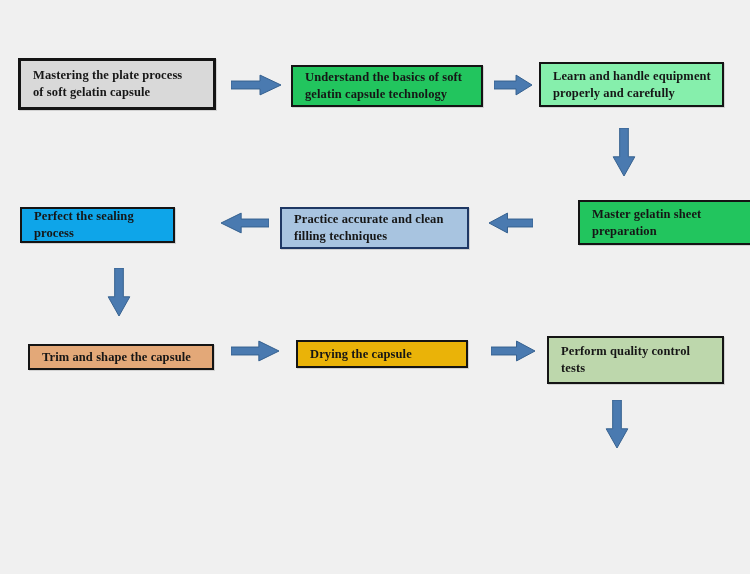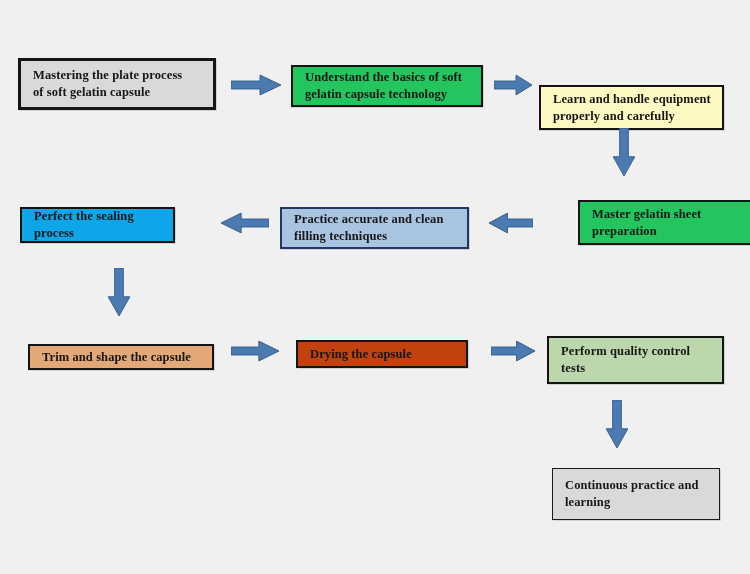--- a/index.html
+++ b/index.html
@@ -50,48 +50,44 @@
 
 <div id="canvas" style="background: rgb(240, 240, 240); text-decoration: underline;">
     <div class="node shadowed" style="left: 18px; top: 58px; width: 198px; height: 52px; background: rgb(217, 217, 217); border: 3px solid rgb(20, 20, 20);">
       <span class="label">Mastering the plate process
 of soft gelatin capsule</span>
     </div>
     <div class="node shadowed" style="left: 291px; top: 65px; width: 192px; height: 42px; background: #22c55e; border: 2px solid rgb(20, 20, 20);">
       <span class="label">Understand the basics of soft
 gelatin capsule technology</span>
     </div>
-    <div class="node shadowed" style="left: 539px; top: 62px; width: 185px; height: 45px; background: #fef9c3; border: 2px solid rgb(20, 20, 20); margin-top: 23px;">
+    <div class="node shadowed" style="left: 539px; top: 62px; width: 185px; height: 45px; background: #86efac; border: 2px solid rgb(20, 20, 20);">
       <span class="label">Learn and handle equipment
 properly and carefully</span>
     </div>
     <div class="node shadowed" style="left: 538px; top: 200px; width: 188px; height: 45px; background: #22c55e; border: 2px solid rgb(20, 20, 20); margin-left: 40px;">
       <span class="label">Master gelatin sheet
 preparation</span>
     </div>
     <div class="node shadowed" style="left: 280px; top: 207px; width: 189px; height: 42px; background: rgb(168, 196, 224); border: 2px solid rgb(31, 56, 100);">
       <span class="label">Practice accurate and clean
 filling techniques</span>
     </div>
     <div class="node shadowed" style="left: 20px; top: 207px; width: 155px; height: 36px; background: #0ea5e9; border: 2px solid rgb(20, 20, 20);">
       <span class="label">Perfect the sealing process</span>
     </div>
     <div class="node shadowed" style="left: 28px; top: 344px; width: 186px; height: 26px; background: rgb(227, 168, 120); border: 2px solid rgb(20, 20, 20);">
       <span class="label">Trim and shape the capsule</span>
     </div>
-    <div class="node shadowed" style="left: 296px; top: 340px; width: 172px; height: 28px; background: #c2410c; border: 2px solid rgb(20, 20, 20);">
+    <div class="node shadowed" style="left: 296px; top: 340px; width: 172px; height: 28px; background: #eab308; border: 2px solid rgb(20, 20, 20);">
       <span class="label">Drying the capsule</span>
     </div>
     <div class="node shadowed" style="left: 547px; top: 336px; width: 177px; height: 48px; background: rgb(189, 215, 172); border: 2px solid rgb(20, 20, 20);">
       <span class="label">Perform quality control
 tests</span>
-    </div>
-    <div class="node shadowed" style="left: 552px; top: 468px; width: 168px; height: 52px; background: rgb(217, 217, 217); border: 1.5px solid rgb(26, 26, 26);">
-      <span class="label">Continuous practice and
-learning</span>
     </div>
     <div class="arrow" style="left: 231px; top: 74px; width: 50px; height: 22px;">
       <svg width="50" height="22" viewBox="0 0 50 22">
         <path d="M0,7.04 L29,7.04 L29,1.0999999999999996 L50,11 L29,20.9 L29,14.96 L0,14.96 Z" fill="#4a7ab0" stroke="#36618f" stroke-width="1"></path>
       </svg>
     </div>
     <div class="arrow" style="left: 494px; top: 74px; width: 38px; height: 22px;">
       <svg width="38" height="22" viewBox="0 0 38 22">
         <path d="M0,7.04 L22.04,7.04 L22.04,1.0999999999999996 L38,11 L22.04,20.9 L22.04,14.96 L0,14.96 Z" fill="#4a7ab0" stroke="#36618f" stroke-width="1"></path>
       </svg>

